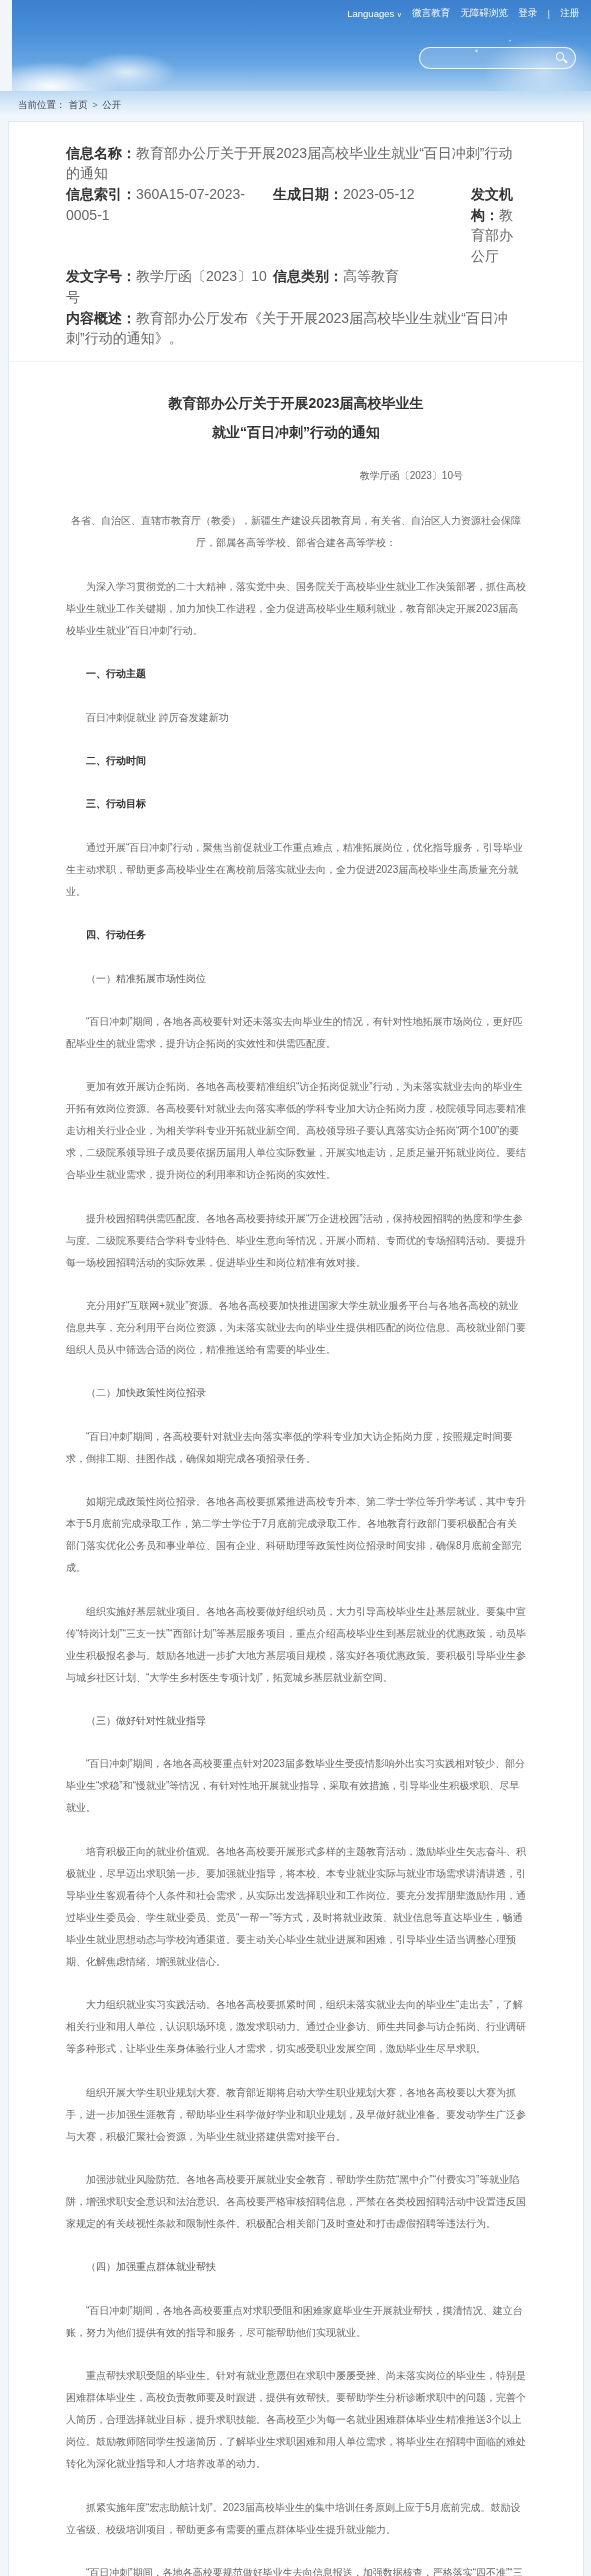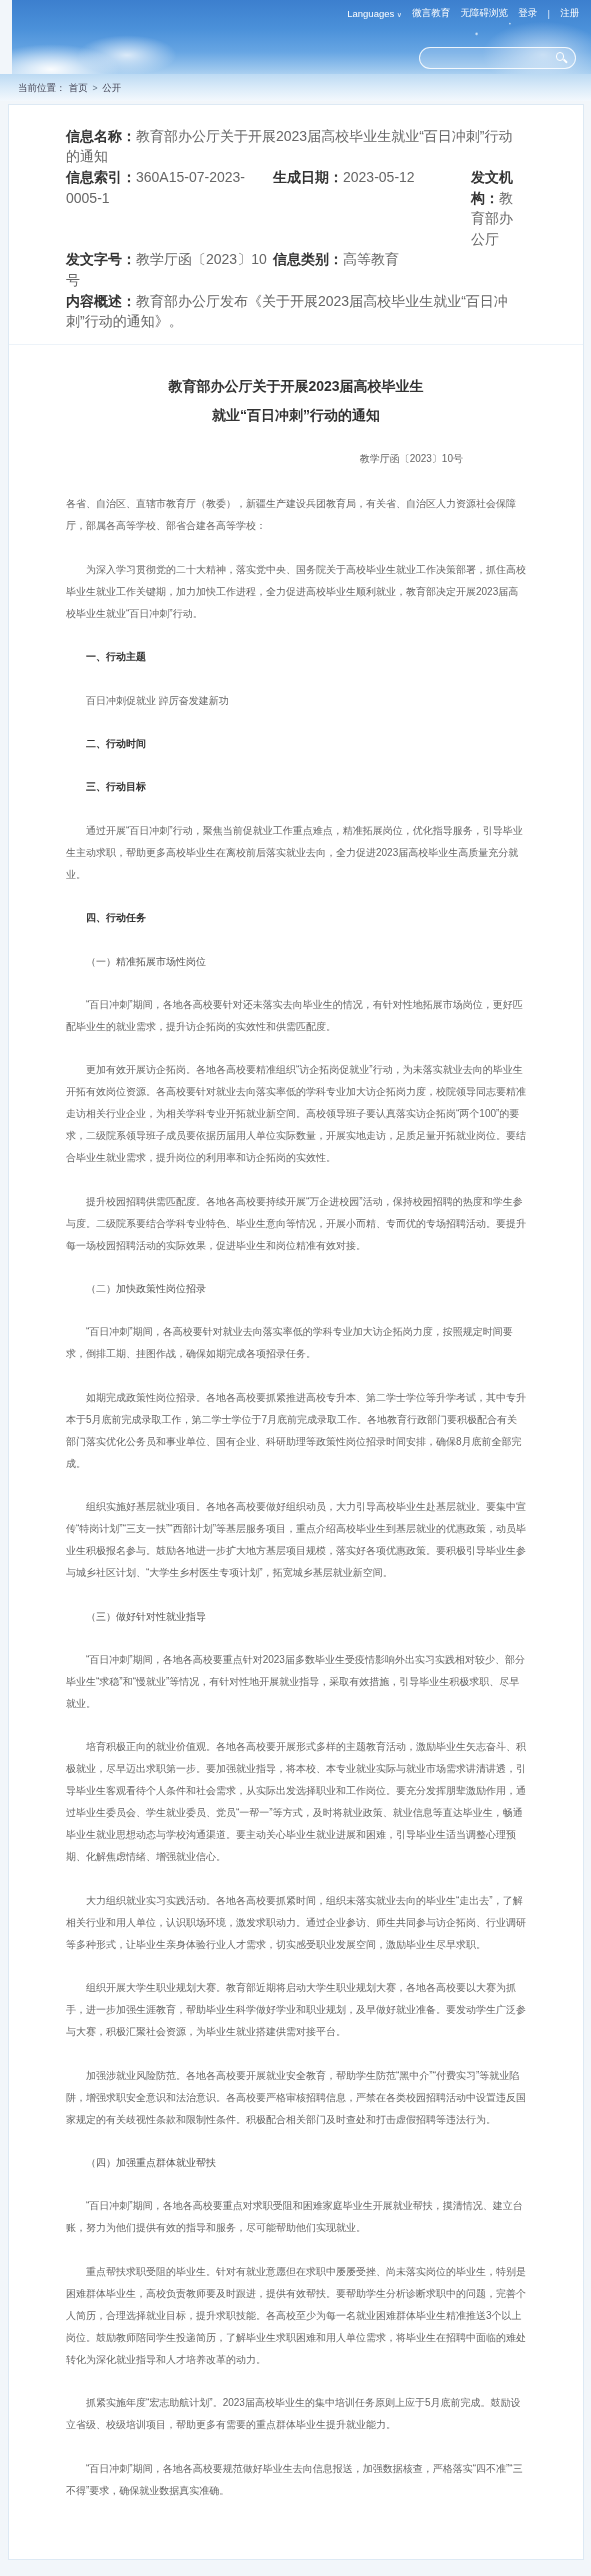--- a/index.html
+++ b/index.html
@@ -7,21 +7,21 @@
   body {
     width:592px;
     background:#f2f6fa;
     font-family:"Liberation Sans","DejaVu Sans",sans-serif;
     -webkit-font-smoothing:antialiased;
   }
 
   
   .banner {
     position:relative;
-    height:74px;
+    height:91px;
     background:linear-gradient(180deg,#3c7fce 0%,#4a90d9 38%,#66a5e3 70%,#a9cff0 100%);
     overflow:hidden;
     margin-left:12px;
   }
   .banner::before { 
     content:"";
     position:absolute; left:-32px; bottom:-27px; width:237px; height:79px;
     background:
       radial-gradient(ellipse 95px 35px at 30% 60%, rgba(255,255,255,.95), rgba(255,255,255,0) 72%),
       radial-gradient(ellipse 71px 28.5px at 62% 42%, rgba(255,255,255,.75), rgba(255,255,255,0) 70%);
@@ -130,21 +130,21 @@
   .doc-no {
     text-align:right; color:#666; font-size:10px;
     margin:22px 63px 27px 0;
   }
 
   
   .doc-body { font-size:10px; color:#666; }
   .doc-body p, .doc-body h3 {
     margin:0 0 21.4px; line-height:22px; font-size:10px; font-weight:normal;
   }
-  .doc-body .salute { text-indent:0; }
+  .doc-body .salute { text-indent:0;text-align:center; }
   .doc-body .para  { text-indent:2em; }
   .doc-body .h1 { color:#333; font-weight:bold; text-indent:2em; }
   .doc-body .h2 { color:#555; text-indent:2em; }
 </style>
 </head>
 <body>
 
 <div class="banner">
   <div class="topbar">
     <span>
@@ -202,20 +202,21 @@
         <h3 class="h1">一、行动主题</h3>
         <p class="para">百日冲刺促就业 踔厉奋发建新功</p>
         <h3 class="h1">二、行动时间</h3>
         <h3 class="h1">三、行动目标</h3>
         <p class="para">通过开展“百日冲刺”行动，聚焦当前促就业工作重点难点，精准拓展岗位，优化指导服务，引导毕业生主动求职，帮助更多高校毕业生在离校前后落实就业去向，全力促进2023届高校毕业生高质量充分就业。</p>
         <h3 class="h1">四、行动任务</h3>
         <p class="h2">（一）精准拓展市场性岗位</p>
         <p class="para">“百日冲刺”期间，各地各高校要针对还未落实去向毕业生的情况，有针对性地拓展市场岗位，更好匹配毕业生的就业需求，提升访企拓岗的实效性和供需匹配度。</p>
         <p class="para">更加有效开展访企拓岗。各地各高校要精准组织“访企拓岗促就业”行动，为未落实就业去向的毕业生开拓有效岗位资源。各高校要针对就业去向落实率低的学科专业加大访企拓岗力度，校院领导同志要精准走访相关行业企业，为相关学科专业开拓就业新空间。高校领导班子要认真落实访企拓岗“两个100”的要求，二级院系领导班子成员要依据历届用人单位实际数量，开展实地走访，足质足量开拓就业岗位。要结合毕业生就业需求，提升岗位的利用率和访企拓岗的实效性。</p>
         <p class="para">提升校园招聘供需匹配度。各地各高校要持续开展“万企进校园”活动，保持校园招聘的热度和学生参与度。二级院系要结合学科专业特色、毕业生意向等情况，开展小而精、专而优的专场招聘活动。要提升每一场校园招聘活动的实际效果，促进毕业生和岗位精准有效对接。</p>
+        <p class="para">充分用好“互联网+就业”资源。各地各高校要加快推进国家大学生就业服务平台与各地各高校的就业信息共享，充分利用平台岗位资源，为未落实就业去向的毕业生提供相匹配的岗位信息。高校就业部门要组织人员从中筛选合适的岗位，精准推送给有需要的毕业生。</p>
         <p class="h2">（二）加快政策性岗位招录</p>
         <p class="para">“百日冲刺”期间，各高校要针对就业去向落实率低的学科专业加大访企拓岗力度，按照规定时间要求，倒排工期、挂图作战，确保如期完成各项招录任务。</p>
         <p class="para">如期完成政策性岗位招录。各地各高校要抓紧推进高校专升本、第二学士学位等升学考试，其中专升本于5月底前完成录取工作，第二学士学位于7月底前完成录取工作。各地教育行政部门要积极配合有关部门落实优化公务员和事业单位、国有企业、科研助理等政策性岗位招录时间安排，确保8月底前全部完成。</p>
         <p class="para">组织实施好基层就业项目。各地各高校要做好组织动员，大力引导高校毕业生赴基层就业。要集中宣传“特岗计划”“三支一扶”“西部计划”等基层服务项目，重点介绍高校毕业生到基层就业的优惠政策，动员毕业生积极报名参与。鼓励各地进一步扩大地方基层项目规模，落实好各项优惠政策。要积极引导毕业生参与城乡社区计划、“大学生乡村医生专项计划”，拓宽城乡基层就业新空间。</p>
         <p class="h2">（三）做好针对性就业指导</p>
         <p class="para">“百日冲刺”期间，各地各高校要重点针对2023届多数毕业生受疫情影响外出实习实践相对较少、部分毕业生“求稳”和“慢就业”等情况，有针对性地开展就业指导，采取有效措施，引导毕业生积极求职、尽早就业。</p>
         <p class="para">培育积极正向的就业价值观。各地各高校要开展形式多样的主题教育活动，激励毕业生矢志奋斗、积极就业，尽早迈出求职第一步。要加强就业指导，将本校、本专业就业实际与就业市场需求讲清讲透，引导毕业生客观看待个人条件和社会需求，从实际出发选择职业和工作岗位。要充分发挥朋辈激励作用，通过毕业生委员会、学生就业委员、党员“一帮一”等方式，及时将就业政策、就业信息等直达毕业生，畅通毕业生就业思想动态与学校沟通渠道。要主动关心毕业生就业进展和困难，引导毕业生适当调整心理预期、化解焦虑情绪、增强就业信心。</p>
         <p class="para">大力组织就业实习实践活动。各地各高校要抓紧时间，组织未落实就业去向的毕业生“走出去”，了解相关行业和用人单位，认识职场环境，激发求职动力。通过企业参访、师生共同参与访企拓岗、行业调研等多种形式，让毕业生亲身体验行业人才需求，切实感受职业发展空间，激励毕业生尽早求职。</p>
         <p class="para">组织开展大学生职业规划大赛。教育部近期将启动大学生职业规划大赛，各地各高校要以大赛为抓手，进一步加强生涯教育，帮助毕业生科学做好学业和职业规划，及早做好就业准备。要发动学生广泛参与大赛，积极汇聚社会资源，为毕业生就业搭建供需对接平台。</p>
         <p class="para">加强涉就业风险防范。各地各高校要开展就业安全教育，帮助学生防范“黑中介”“付费实习”等就业陷阱，增强求职安全意识和法治意识。各高校要严格审核招聘信息，严禁在各类校园招聘活动中设置违反国家规定的有关歧视性条款和限制性条件。积极配合相关部门及时查处和打击虚假招聘等违法行为。</p>

